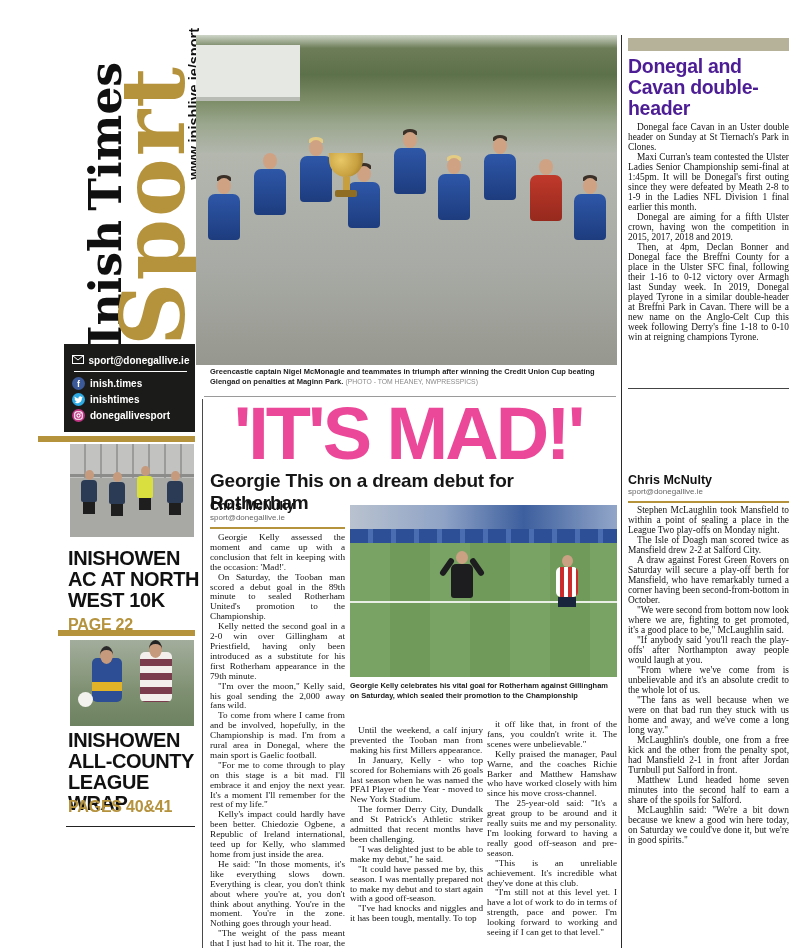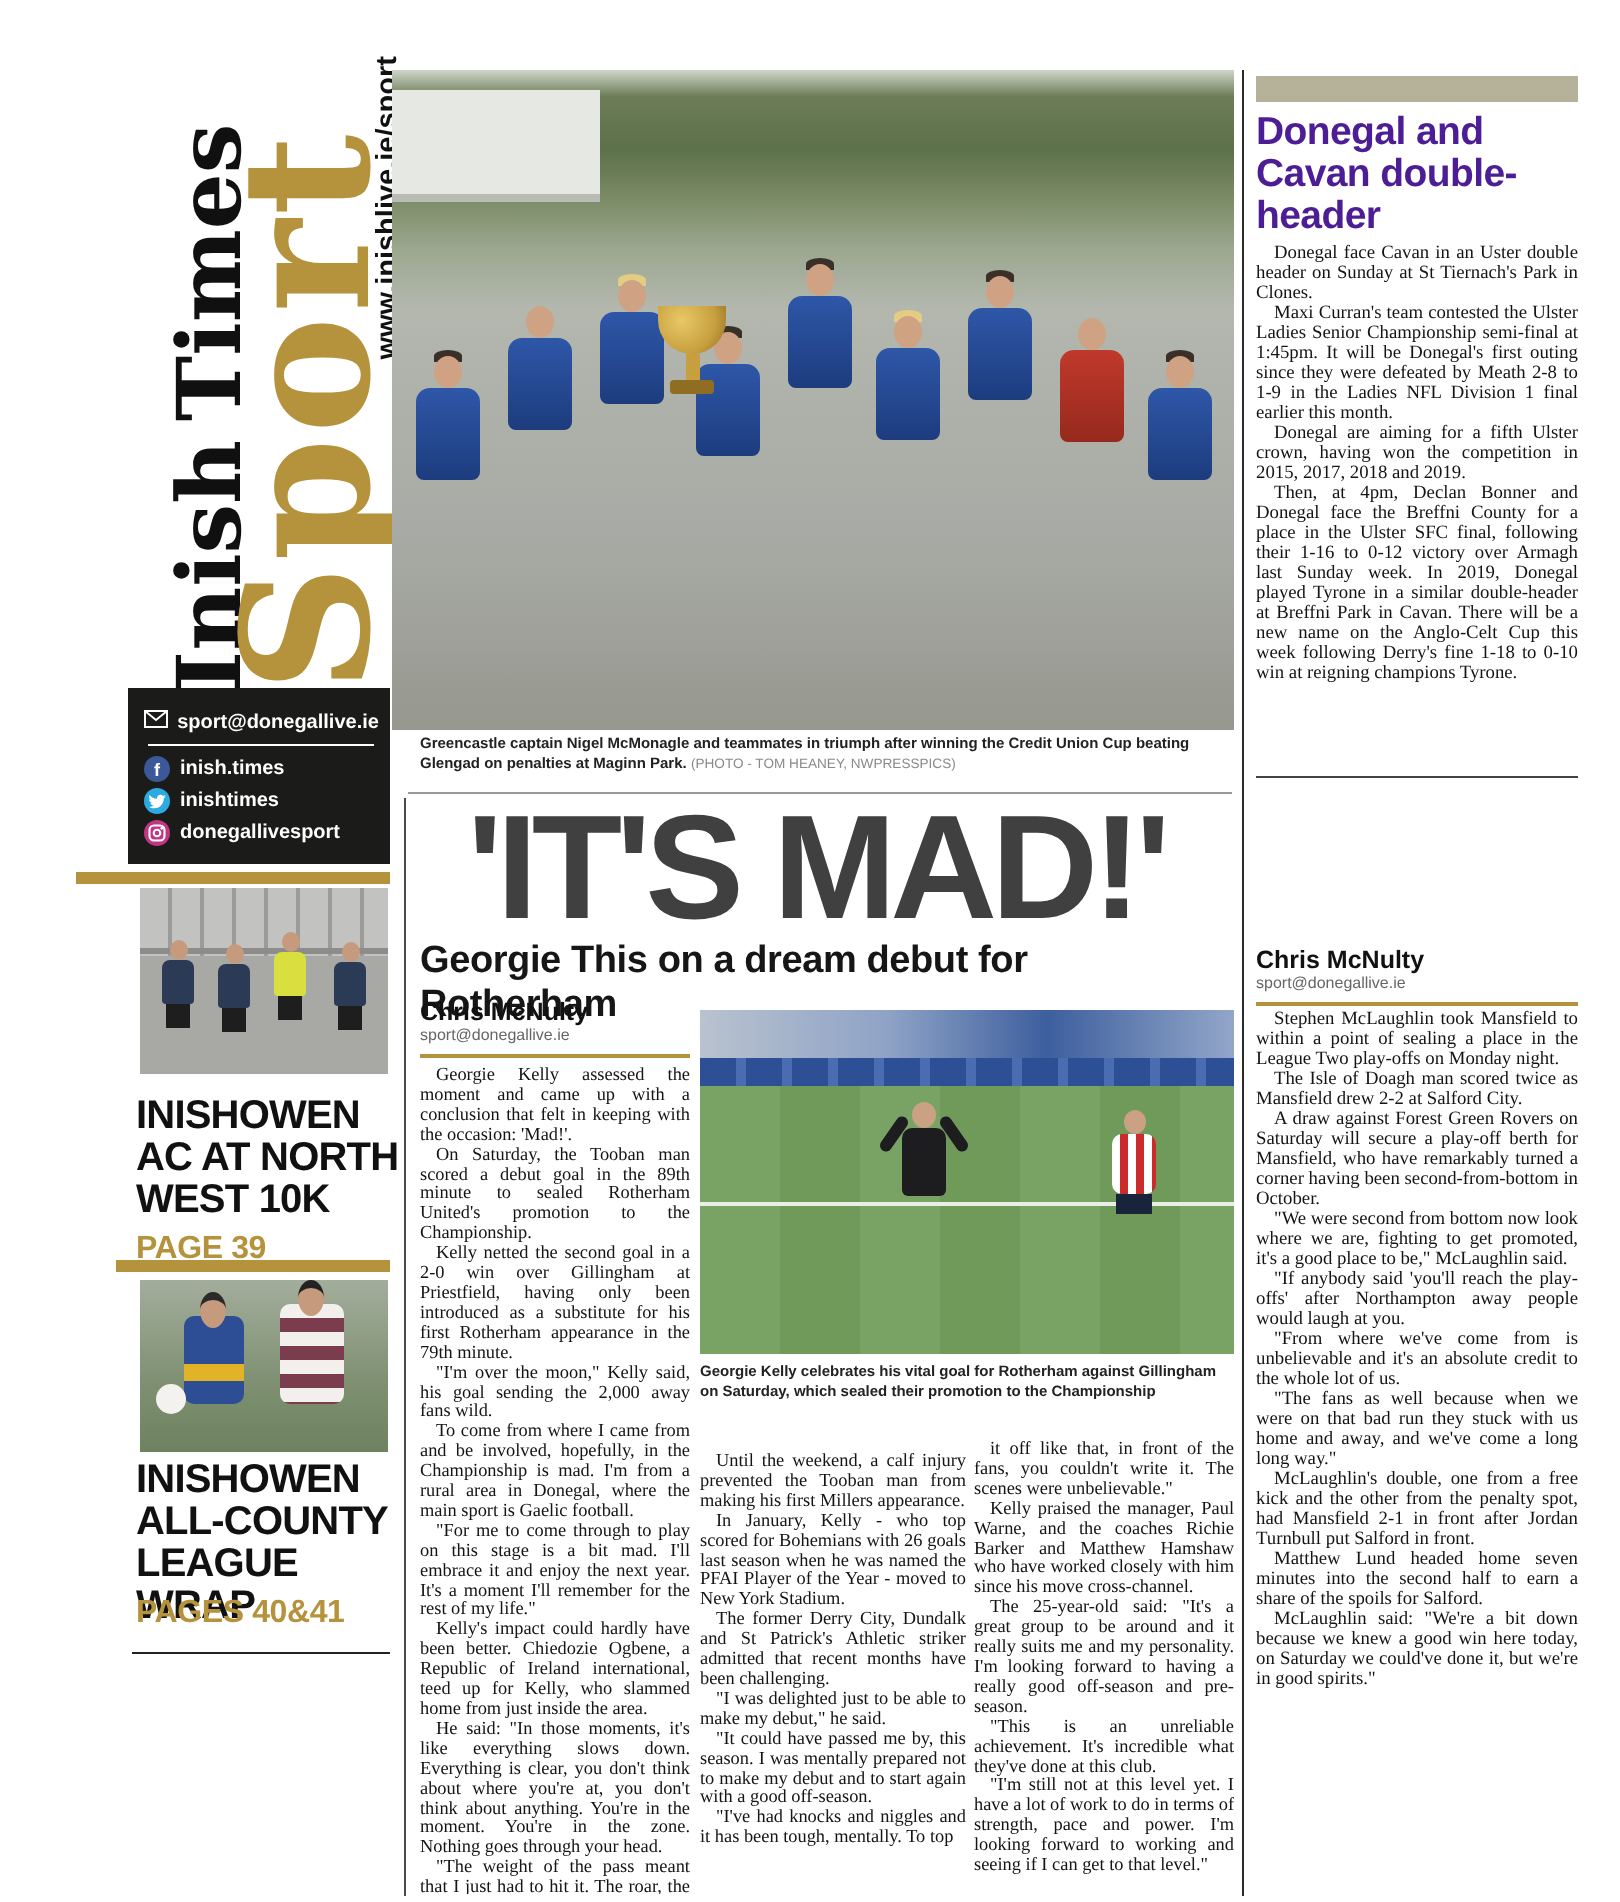--- a/index.html
+++ b/index.html
@@ -96,21 +96,21 @@
 
   
   #main-caption{left:210px;top:367px;width:405px;font-size:7.5px;line-height:10px;font-weight:bold;color:#222;}
   .credit{color:#8a8a8a;font-weight:normal;font-size:6.8px;}
   #caption-rule{left:204px;top:396px;width:412px;height:1px;background:#9a9a9a;}
   #main-left-rule{left:202px;top:399px;width:1px;height:549px;background:#4a4a4a;}
   #main-right-rule{left:621px;top:35px;width:1px;height:913px;background:#2a2a2a;}
 
   
   #headline{left:200px;top:399px;width:416px;font-size:74px;line-height:70px;font-weight:800;
-            letter-spacing:-3px;text-align:center;color:#404040;white-space:nowrap;}
+            letter-spacing:-3px;text-align:center;color:#ec4899;white-space:nowrap;}
   #subheadline{left:210px;top:470px;width:406px;font-size:19px;font-weight:bold;letter-spacing:-0.2px;color:#161616;}
   .byline-name{font-size:12.5px;font-weight:bold;color:#111;line-height:13px;}
   .byline-email{font-size:8px;color:#666;line-height:10px;}
   .byline-rule{height:2px;background:#b5923c;margin-top:4px;}
   #main-byline{left:210px;top:500px;width:135px;}
 
   
   .body-col{font-family:"Liberation Serif",serif;font-size:9.2px;line-height:9.9px;
             text-align:justify;color:#141414;overflow:hidden;}
   .body-col p{margin:0;text-indent:8px;}
@@ -220,21 +220,21 @@
         <div class="torso hiviz"></div>
         <div class="legs"></div>
       </div>
     <div class="fig" style="left:94px;top:27px;">
         <div class="head"></div>
         <div class="torso navy"></div>
         <div class="legs"></div>
       </div>
   </div>
   <div class="abs promo-title" id="promo1-title">INISHOWEN AC AT NORTH WEST 10K</div>
-  <div class="abs promo-page" id="promo1-page">PAGE 39</div>
+  <div class="abs promo-page" id="promo1-page">PAGE 22</div>
 
   <div class="abs goldbar" id="goldbar2"></div>
   <div class="abs photo" id="photo-gaa">
     <div class="gaa1"></div>
     <div class="gaa1h"></div>
     <div class="gaa2"></div>
     <div class="gaa2h"></div>
     <div class="gaaball"></div>
   </div>
   <div class="abs promo-title" id="promo2-title">INISHOWEN ALL-COUNTY LEAGUE WRAP</div>

